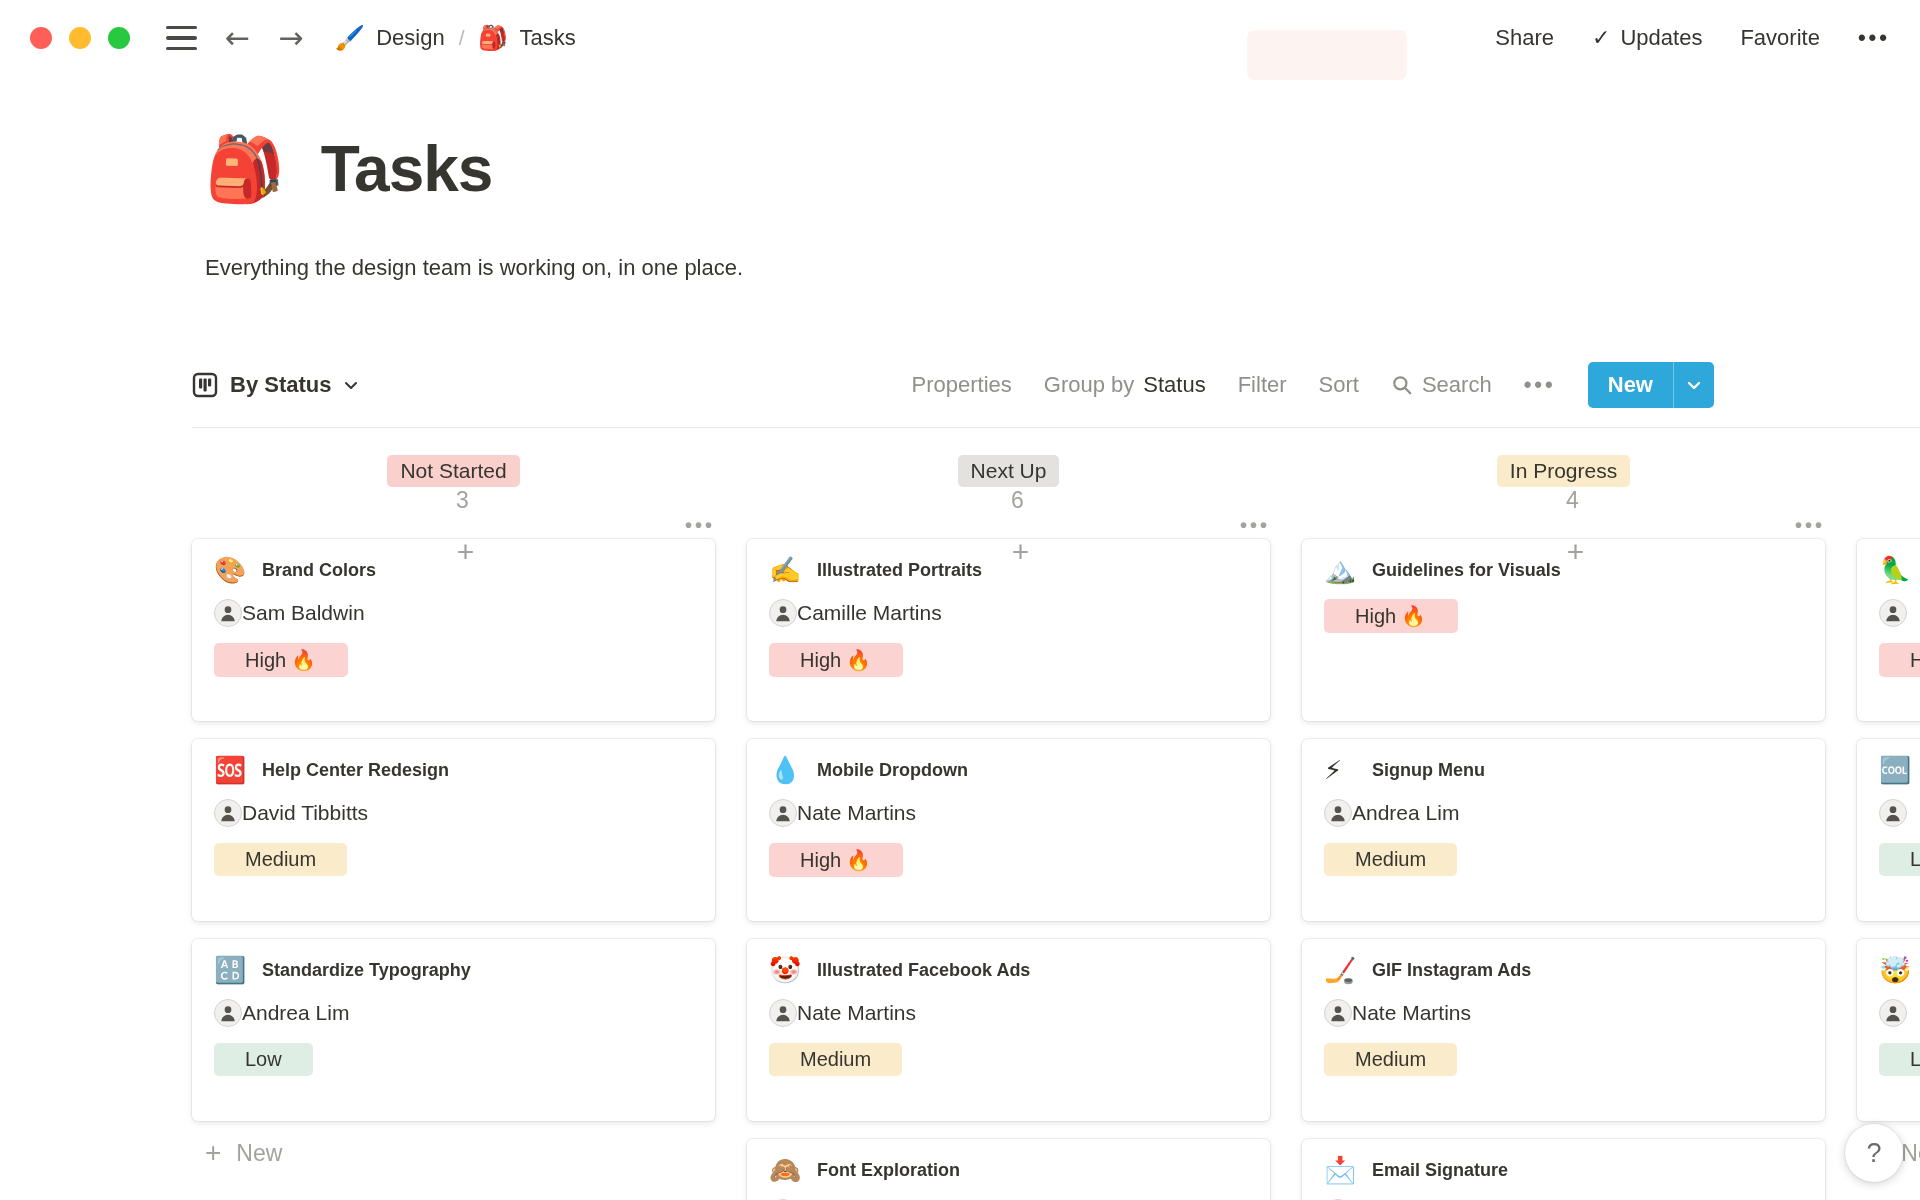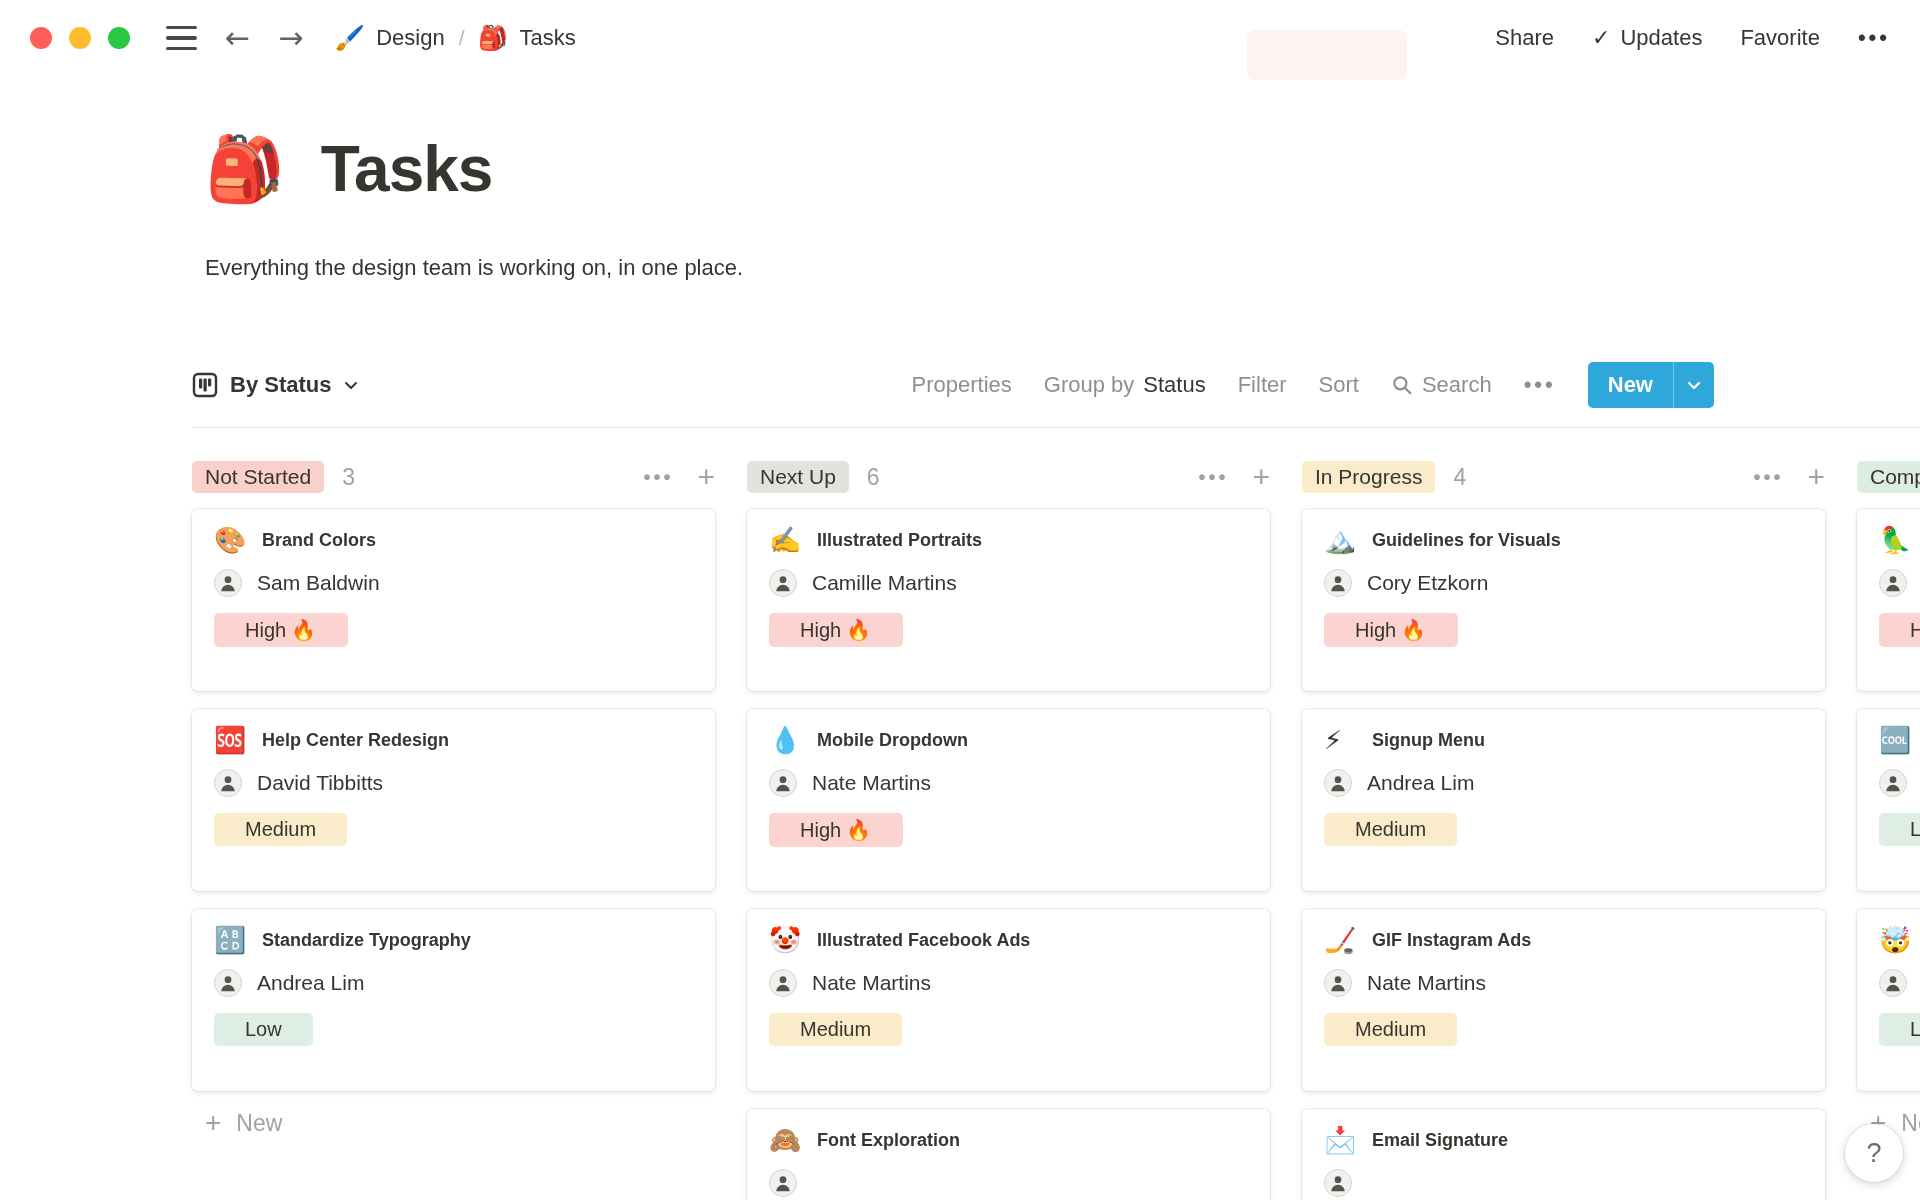--- a/index.html
+++ b/index.html
@@ -39,32 +39,32 @@
   .toolbar-right{display:flex;align-items:center;gap:32px;font-size:22px;color:#908F8B;}
   .toolbar-right .tb-item{cursor:pointer;display:flex;align-items:center;gap:9px;}
   .group-dark{color:#37352F;}
   .new-btn{display:flex;align-items:stretch;height:46px;background:#2EA7DA;border-radius:5px;color:#fff;font-weight:700;font-size:22px;overflow:hidden;cursor:pointer;}
   .new-label{padding:0 20px;display:flex;align-items:center;}
   .new-chevron{width:40px;display:flex;align-items:center;justify-content:center;border-left:1px solid rgba(255,255,255,0.35);}
   .divider{position:absolute;left:192px;right:0;top:427px;height:1px;background:#E8E7E5;}
   
   .board{position:absolute;left:192px;top:455px;display:flex;gap:32px;}
   .column{width:523px;flex:none;}
-  .col-header{display:flex;align-items:center;height:44px;margin-bottom:10px;}
+  .col-header{display:flex;align-items:center;height:44px;margin-bottom:40px;flex-direction:column;}
   .col-pill{font-size:21px;padding:4px 13px;border-radius:5px;color:#37352F;white-space:nowrap;cursor:pointer;}
   .c-red{background:#FAD0CC}.c-gray{background:#E3E2DF}.c-yellow{background:#FAEBCB}.c-green{background:#DCEDE3}
   .col-count{margin-left:18px;font-size:23px;color:#A3A29E;}
   .col-more{margin-left:auto;color:#A3A29E;font-size:20px;letter-spacing:3px;font-weight:700;cursor:pointer;}
   .col-add{margin-left:24px;color:#A3A29E;font-size:30px;font-weight:400;cursor:pointer;line-height:1;}
   .card{background:#fff;border-radius:6px;height:182px;margin-bottom:18px;padding:18px 22px;box-sizing:border-box;cursor:pointer;
         box-shadow:0 0 0 1px rgba(15,15,15,0.06), 0 2px 6px rgba(15,15,15,0.10);}
   .card-title-row{display:flex;align-items:center;gap:16px;}
   .card-emoji{font-size:26px;width:32px;line-height:1;flex:none;}
   .card-title{font-size:18px;font-weight:600;color:#37352F;white-space:nowrap;}
-  .card-assignee{display:flex;align-items:center;gap:15px;margin-top:16px;font-size:21px;color:#37352F;text-align:right;}
+  .card-assignee{display:flex;align-items:center;margin-top:16px;font-size:21px;color:#37352F;text-align:right;}
   .avatar{width:28px;height:28px;border-radius:50%;background:#F1F0EE;border:1px solid #D4D3D0;box-sizing:border-box;
           display:flex;align-items:center;justify-content:center;overflow:hidden;flex:none;}
   .pill{display:inline-block;margin-top:16px;font-size:20px;padding:5px 31px;border-radius:5px;color:#37352F;white-space:nowrap;}
   .p-high{background:#FBD4D1}.p-med{background:#FAEBCB}.p-low{background:#DEEEE4}
   .col-footer{display:flex;align-items:center;gap:15px;color:#A3A29E;font-size:23px;margin-top:12px;padding-left:13px;cursor:pointer;}
   .col-footer .plus{font-size:28px;line-height:1;}
   
   .help-btn{position:absolute;left:1845px;top:1124px;width:58px;height:58px;border-radius:50%;background:#fff;z-index:6;
             box-shadow:0 2px 10px rgba(0,0,0,0.18), 0 0 0 1px rgba(0,0,0,0.05);
             display:flex;align-items:center;justify-content:center;font-size:27px;color:#6B6A67;cursor:pointer;}
@@ -294,29 +294,20 @@
       <span class="col-pill c-yellow">In Progress</span>
       <span class="col-count">4</span>
       <span class="col-more">•••</span>
       <span class="col-add">+</span>
     </div>
     <div class="card">
       <div class="card-title-row">
         <span class="card-emoji">🏔️</span>
         <span class="card-title">Guidelines for Visuals</span>
       </div>
-      <div class="card-assignee">
-        <span class="avatar">
-          <svg width="20" height="20" viewBox="0 0 24 24">
-              <circle cx="12" cy="8" r="4" fill="#55534E"></circle>
-              <path d="M4 22c0-4.4 3.6-8 8-8s8 3.6 8 8z" fill="#55534E"></path>
-            </svg>
-        </span>
-        <span>Cory Etzkorn</span>
-      </div>
       <span class="pill p-high">High 🔥</span>
     </div>
     <div class="card">
       <div class="card-title-row">
         <span class="card-emoji">⚡</span>
         <span class="card-title">Signup Menu</span>
       </div>
       <div class="card-assignee">
         <span class="avatar">
           <svg width="20" height="20" viewBox="0 0 24 24">

